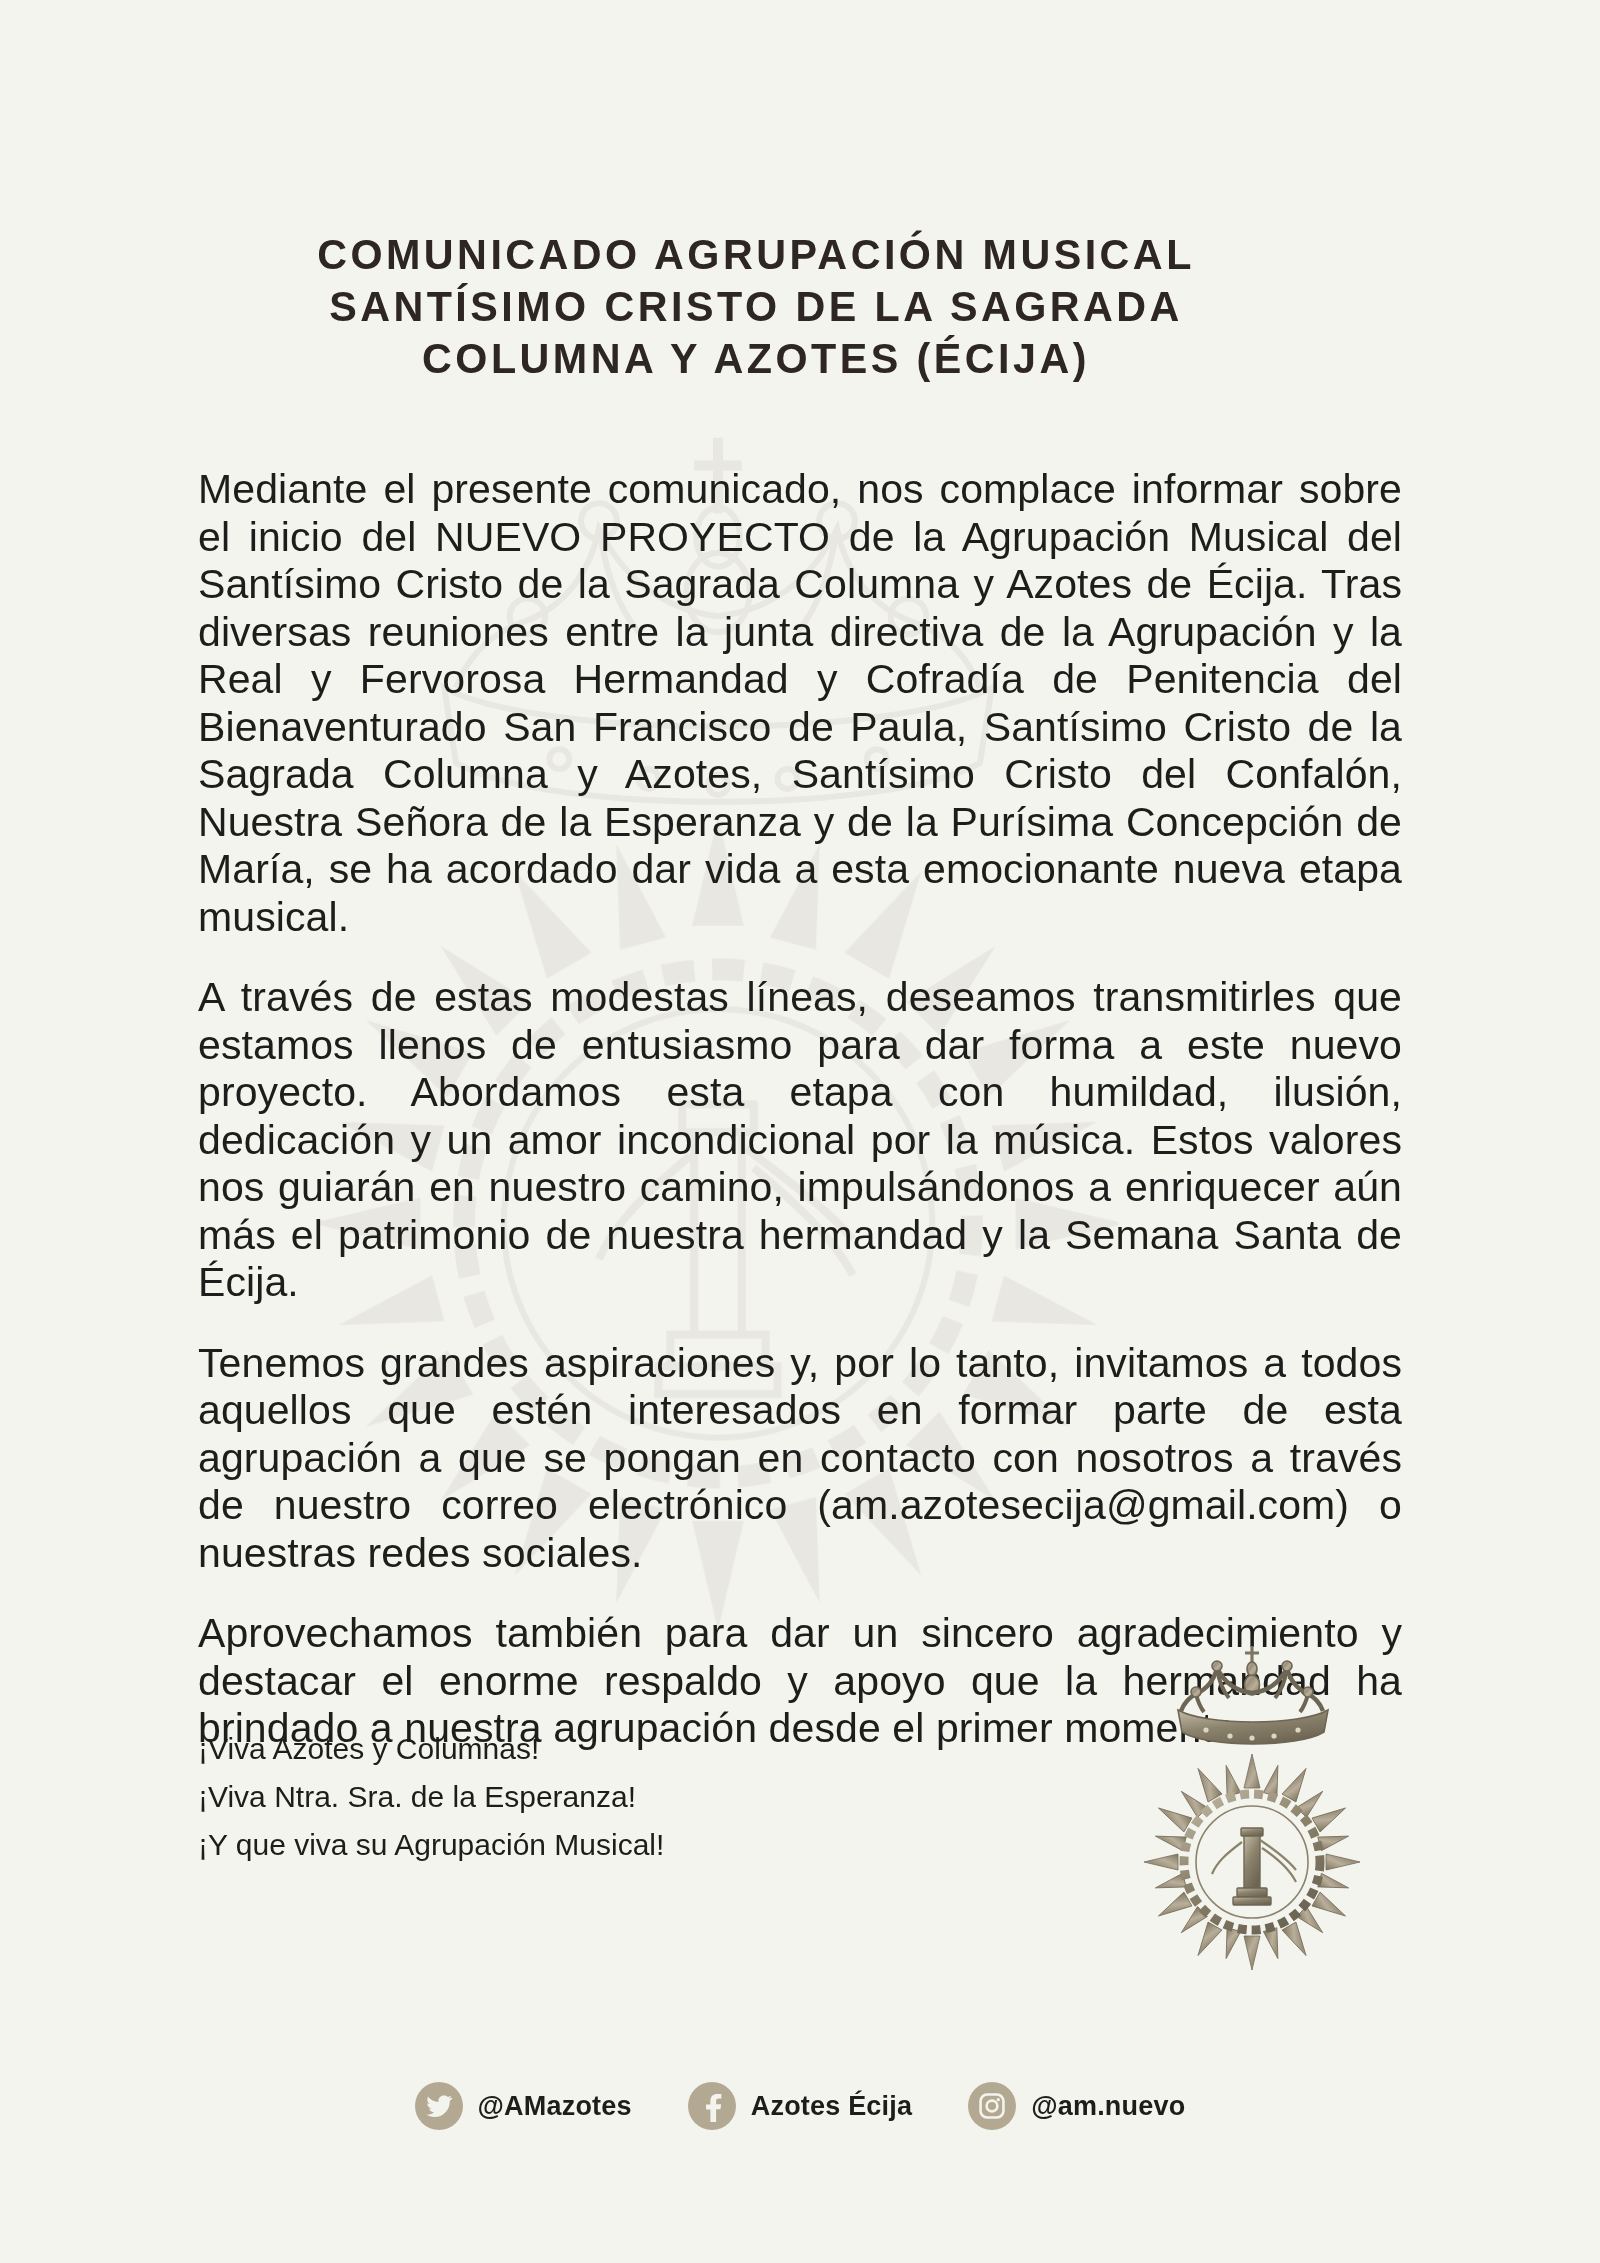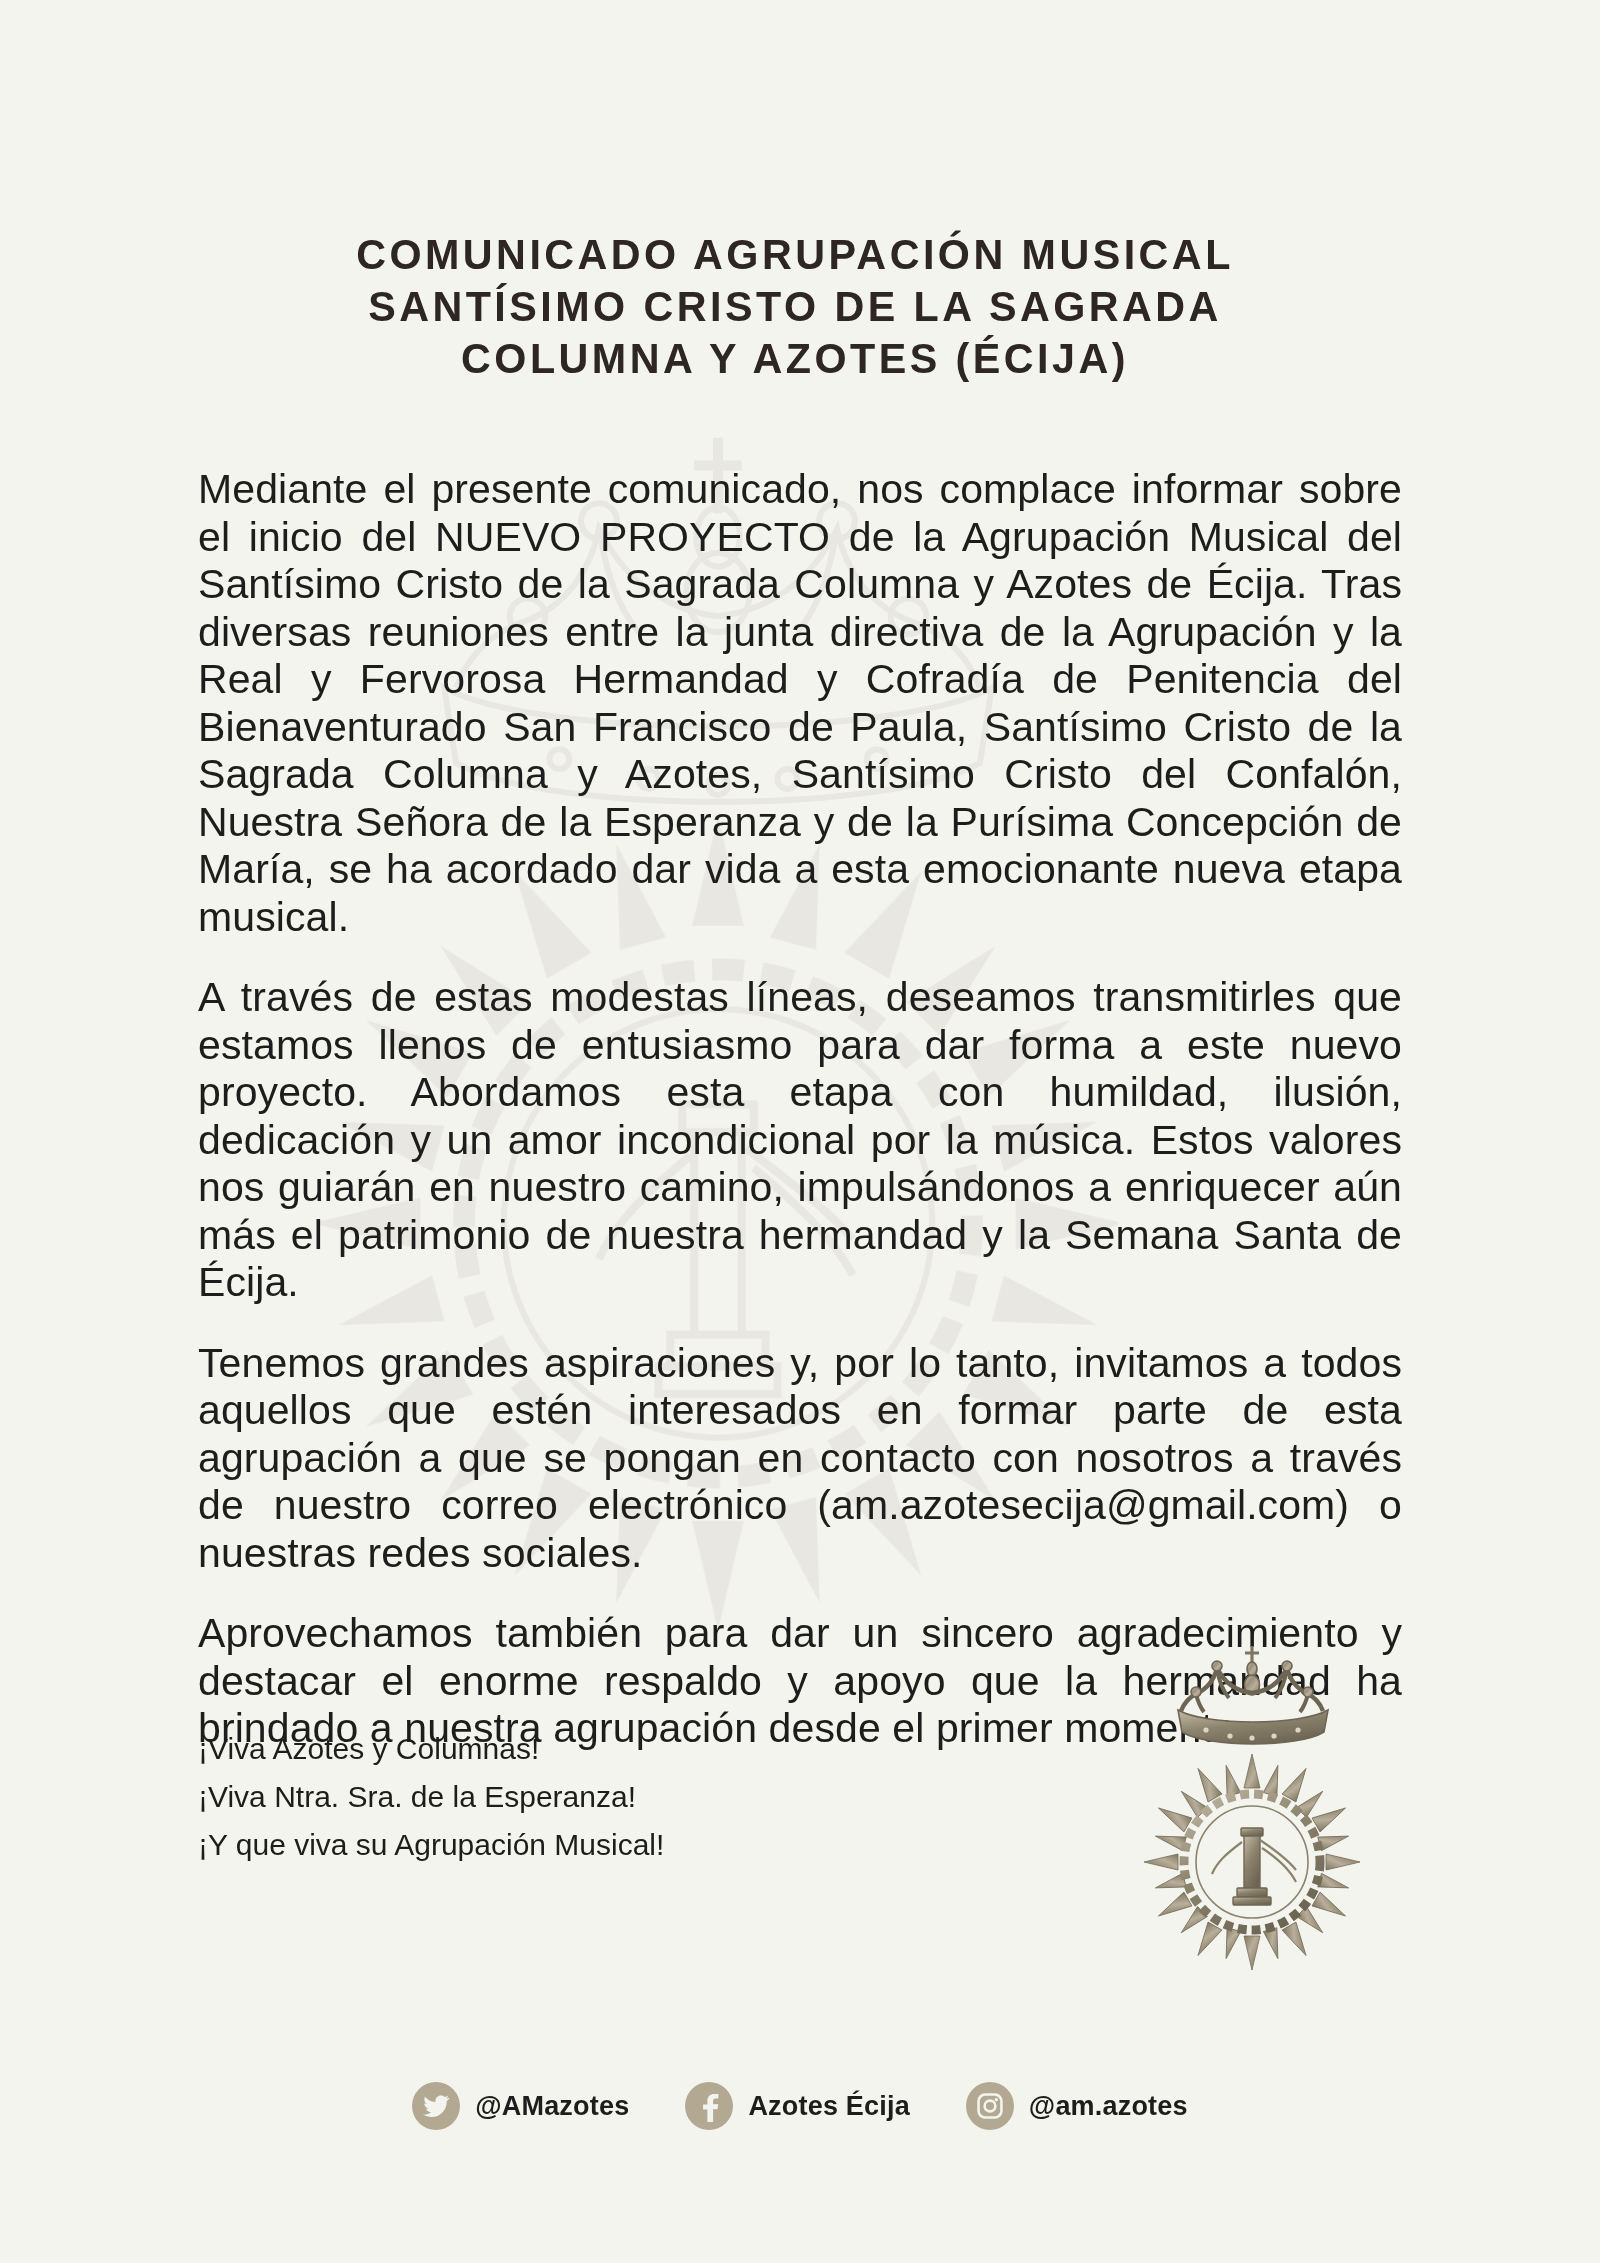--- a/index.html
+++ b/index.html
@@ -37,21 +37,20 @@
   .watermark svg { width: 100%; height: 100%; display: block; }
 
   
   .title-block {
     position: absolute;
     left: 0;
     top: 228px;
     width: 1512px;
     text-align: center;
     z-index: 2;
-    padding-left: 39px;
   }
   .title-line {
     font-family: "Liberation Sans Narrow", "Liberation Sans", sans-serif;
     font-weight: bold;
     font-size: 43px;
     line-height: 52px;
     letter-spacing: 3.6px;
     color: #2e2621;
     white-space: nowrap;
     transform: scaleX(0.96);
@@ -436,18 +435,18 @@
     </div>
 
     <div class="social-item">
       <span class="social-icon">
         <svg width="28" height="28" viewBox="0 0 24 24" aria-hidden="true">
           <rect x="2.2" y="2.2" width="19.6" height="19.6" rx="5.6" ry="5.6" fill="none" stroke="#f4f4ef" stroke-width="2.2"></rect>
           <circle cx="12" cy="12" r="4.6" fill="none" stroke="#f4f4ef" stroke-width="2.2"></circle>
           <circle cx="17.4" cy="6.6" r="1.4" fill="#f4f4ef"></circle>
         </svg>
       </span>
-      <span class="social-handle">@am.azotes</span>
+      <span class="social-handle">@am.nuevo</span>
     </div>
 
   </div>
 
 </div>
 
 </body></html>

